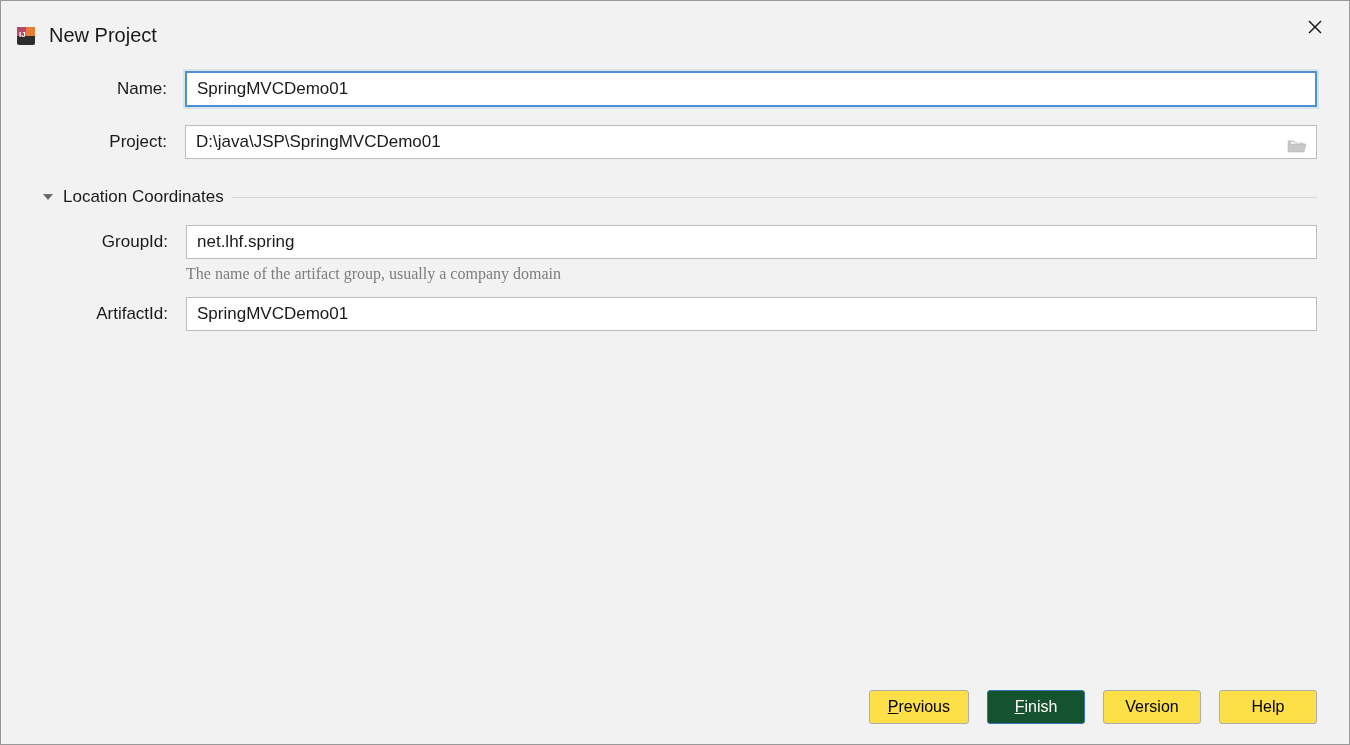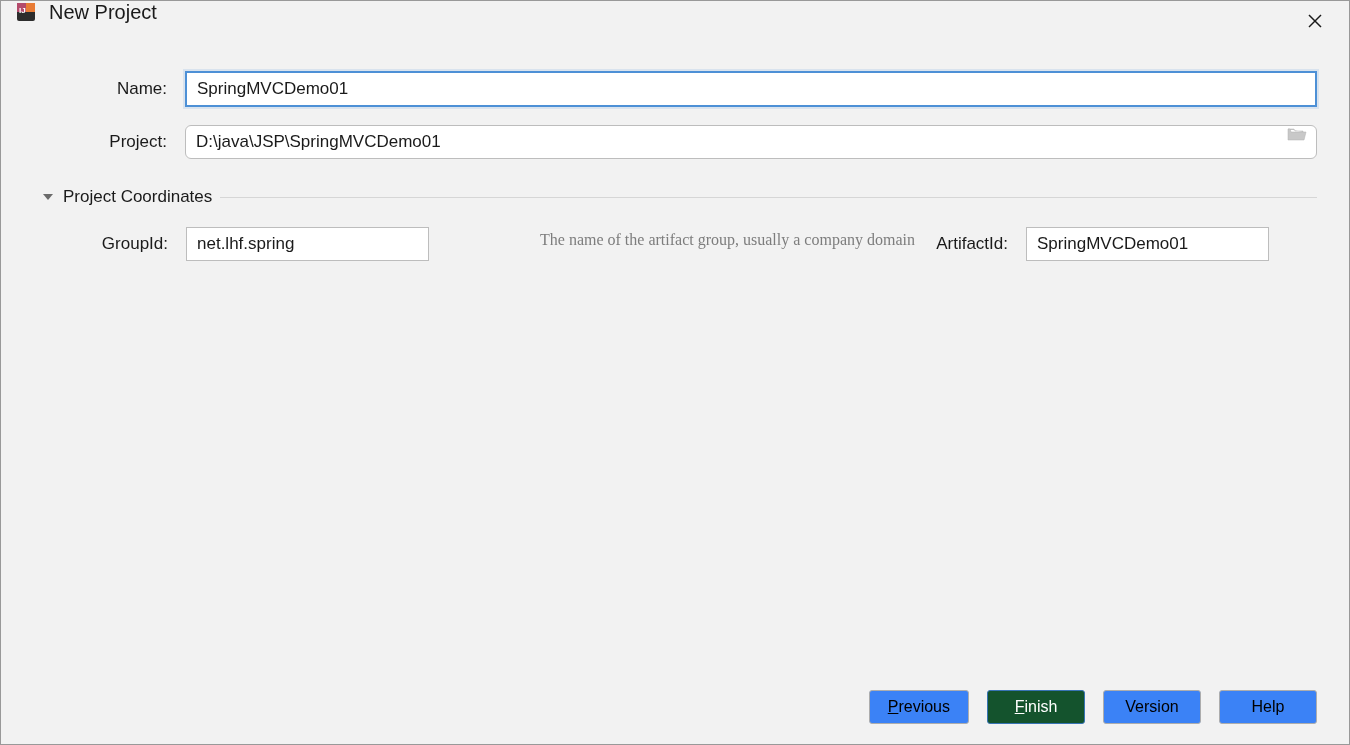--- a/index.html
+++ b/index.html
@@ -14,21 +14,21 @@
       color: #1a1a1a;
       width: 1350px;
       height: 745px;
       overflow: hidden;
       display: flex;
       flex-direction: column;
       border: 1px solid #999;
     }
     .titlebar {
       display: flex;
-      align-items: flex-start;
+      align-items: flex-end;
       height: 46px;
       padding: 0 14px;
       background: #f2f2f2;
     }
     .titlebar .app-icon {
       width: 22px;
       height: 22px;
       margin-right: 12px;
       display: flex;
       align-items: center;
@@ -61,21 +61,21 @@
     }
     .form-row .label {
       width: 142px;
       font-size: 17px;
       text-align: right;
       padding-right: 8px;
     }
     .form-row .field-wrap {
       flex: 1;
       display: flex;
-      align-items: flex-start;
+      align-items: flex-end;
       position: relative;
     }
     input[type="text"].field {
       width: 100%;
       height: 34px;
       border: 1px solid #bdbdbd;
       padding: 0 10px;
       font-size: 17px;
       font-family: inherit;
       color: #1a1a1a;
@@ -115,22 +115,21 @@
       font-size: 17px;
     }
     .section-header .line {
       flex: 1;
       height: 1px;
       background: #d6d6d6;
     }
     .nested {
       padding-left: 48px;
       display: flex;
-      flex-direction: row;
-      gap: 6px;
+      flex-direction: column;
     }
     .nested .form-row .label {
       width: 95px;
     }
     .hint {
       margin-left: 105px;
       font-size: 16px;
       color: #7d7d7d;
       margin-top: 6px;
       margin-bottom: 14px;
@@ -140,21 +139,21 @@
       display: flex;
       justify-content: flex-end;
       gap: 18px;
       padding: 16px 32px 20px 32px;
     }
     .btn {
       height: 34px;
       min-width: 98px;
       padding: 0 18px;
       border: 1px solid #adadad;
-      background: #3b82f6;
+      background: #fde047;
       font-size: 16px;
       font-family: inherit;
       cursor: pointer;
       border-radius: 3px;
     }
     .btn.primary {
       background: #14532d;
       border-color: #3874b5;
       color: #fff;
     }
@@ -188,36 +187,36 @@
   <div class="form-row">
     <div class="label">Name:</div>
     <div class="field-wrap">
       <input type="text" class="field focused" value="SpringMVCDemo01" style="">
     </div>
   </div>
 
   <div class="form-row location-row">
     <div class="label">Project:</div>
     <div class="field-wrap">
-      <input type="text" class="field" style="padding-right: 34px; border-radius: 6px;" value="D:\java\JSP\SpringMVCDemo01">
+      <input type="text" class="field" style="padding-right: 34px;" value="D:\java\JSP\SpringMVCDemo01">
       <span class="folder-icon">
         <svg width="20" height="18" viewBox="0 0 20 18">
           <path d="M1 4 L1 15 L17 15 L19 7 L4 7 L3 4 Z M1 4 L7 4 L8 6 L16 6 L16 7" fill="#c8c8c8" stroke="#b0b0b0" stroke-width="0.5"></path>
         </svg>
       </span>
     </div>
   </div>
 
   <div class="section-header">
     <span class="chevron">
       <svg width="12" height="12" viewBox="0 0 12 12">
           <polygon points="1,3 11,3 6,9" fill="#6b6b6b"></polygon>
         </svg>
     </span>
-    <span class="section-title">Project Coordinates</span>
+    <span class="section-title">Location Coordinates</span>
     <span class="line"></span>
   </div>
 
   <div class="nested">
     <div class="form-row">
       <div class="label">GroupId:</div>
       <div class="field-wrap">
         <input type="text" class="field" value="net.lhf.spring" style="">
       </div>
     </div>

